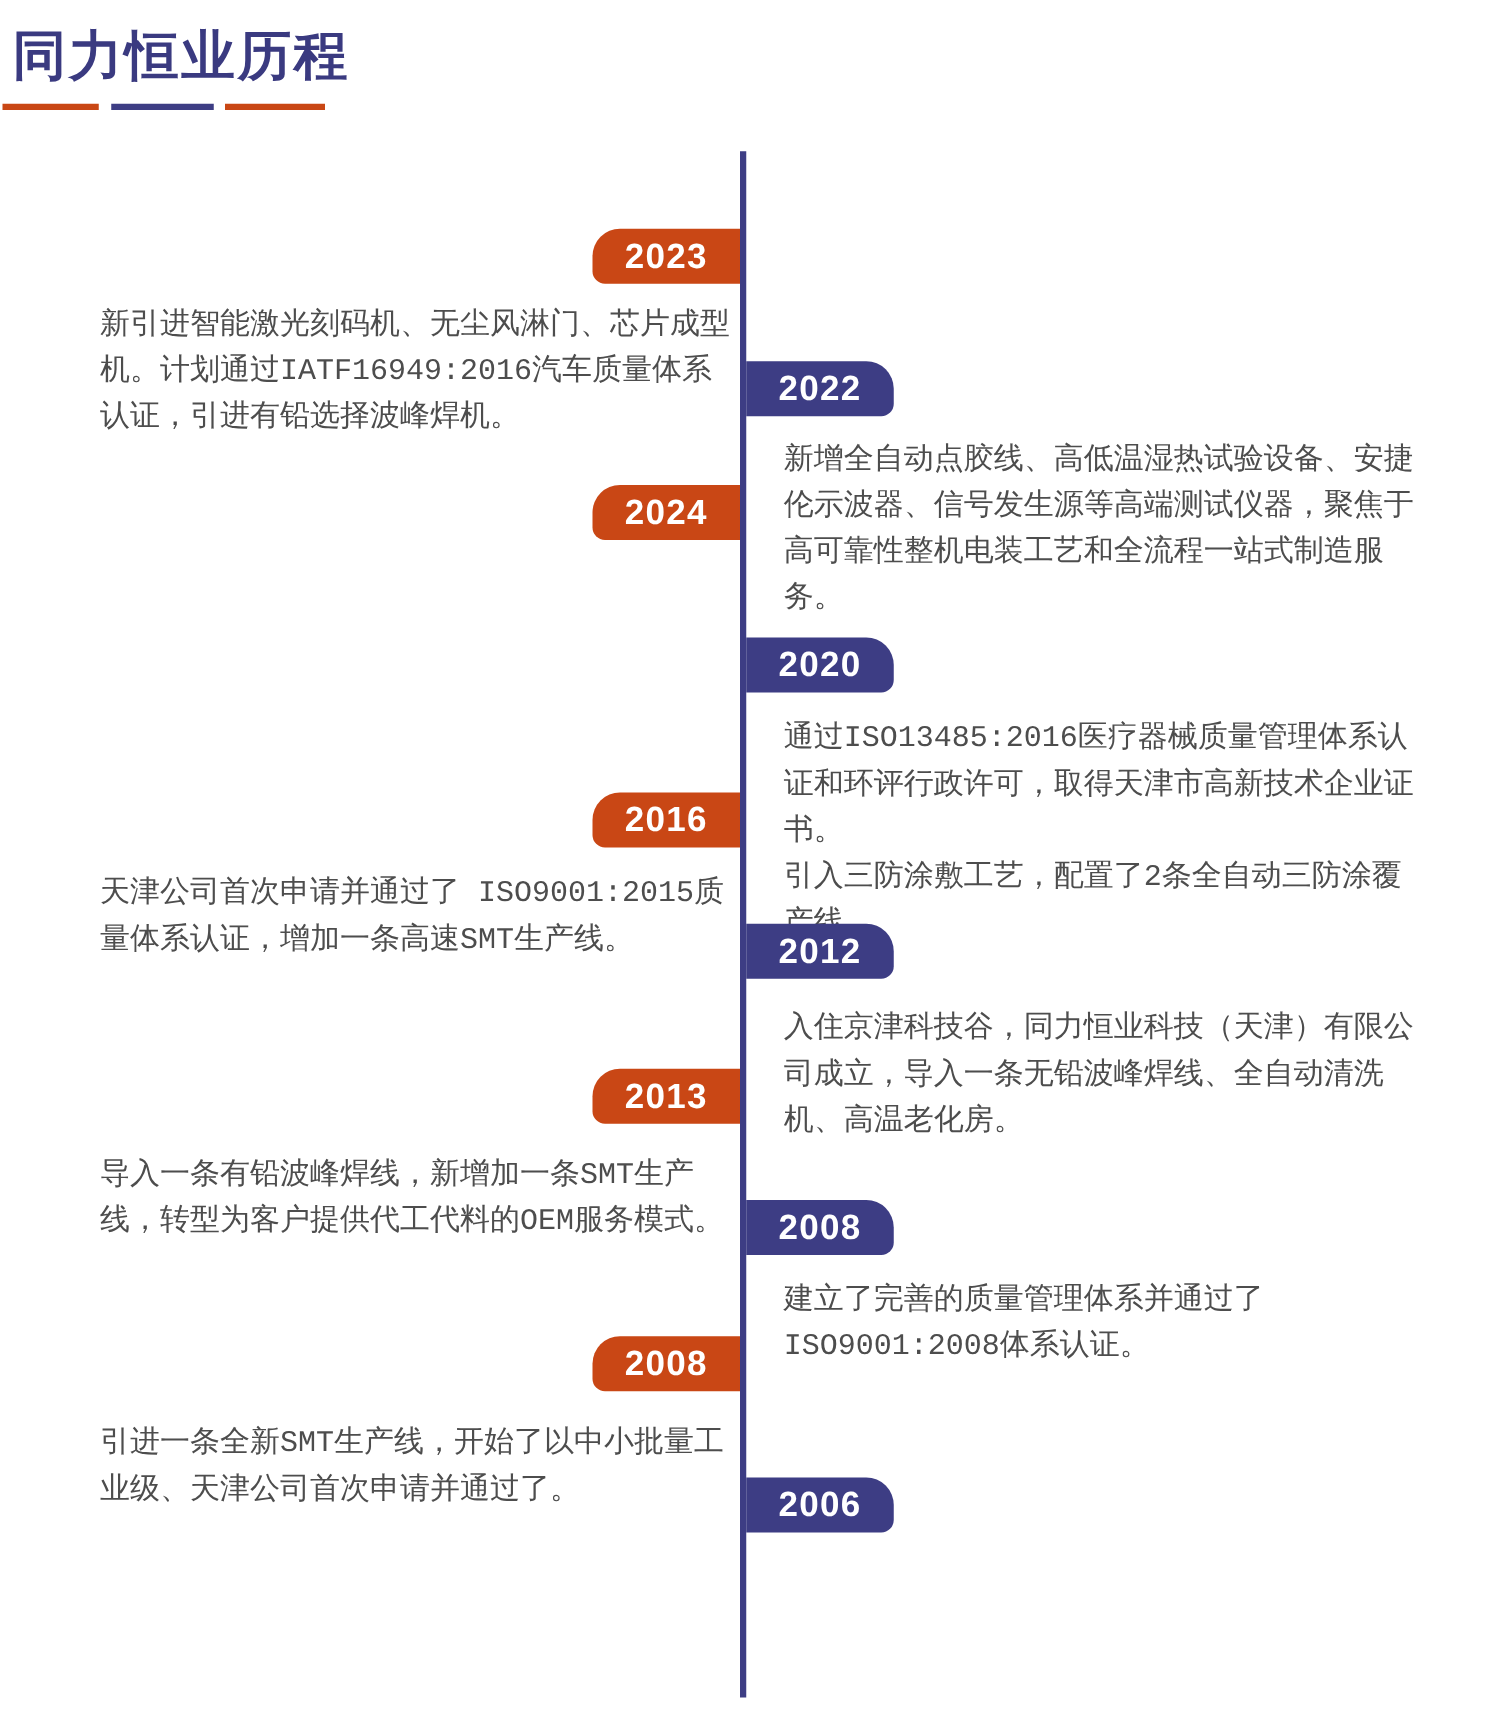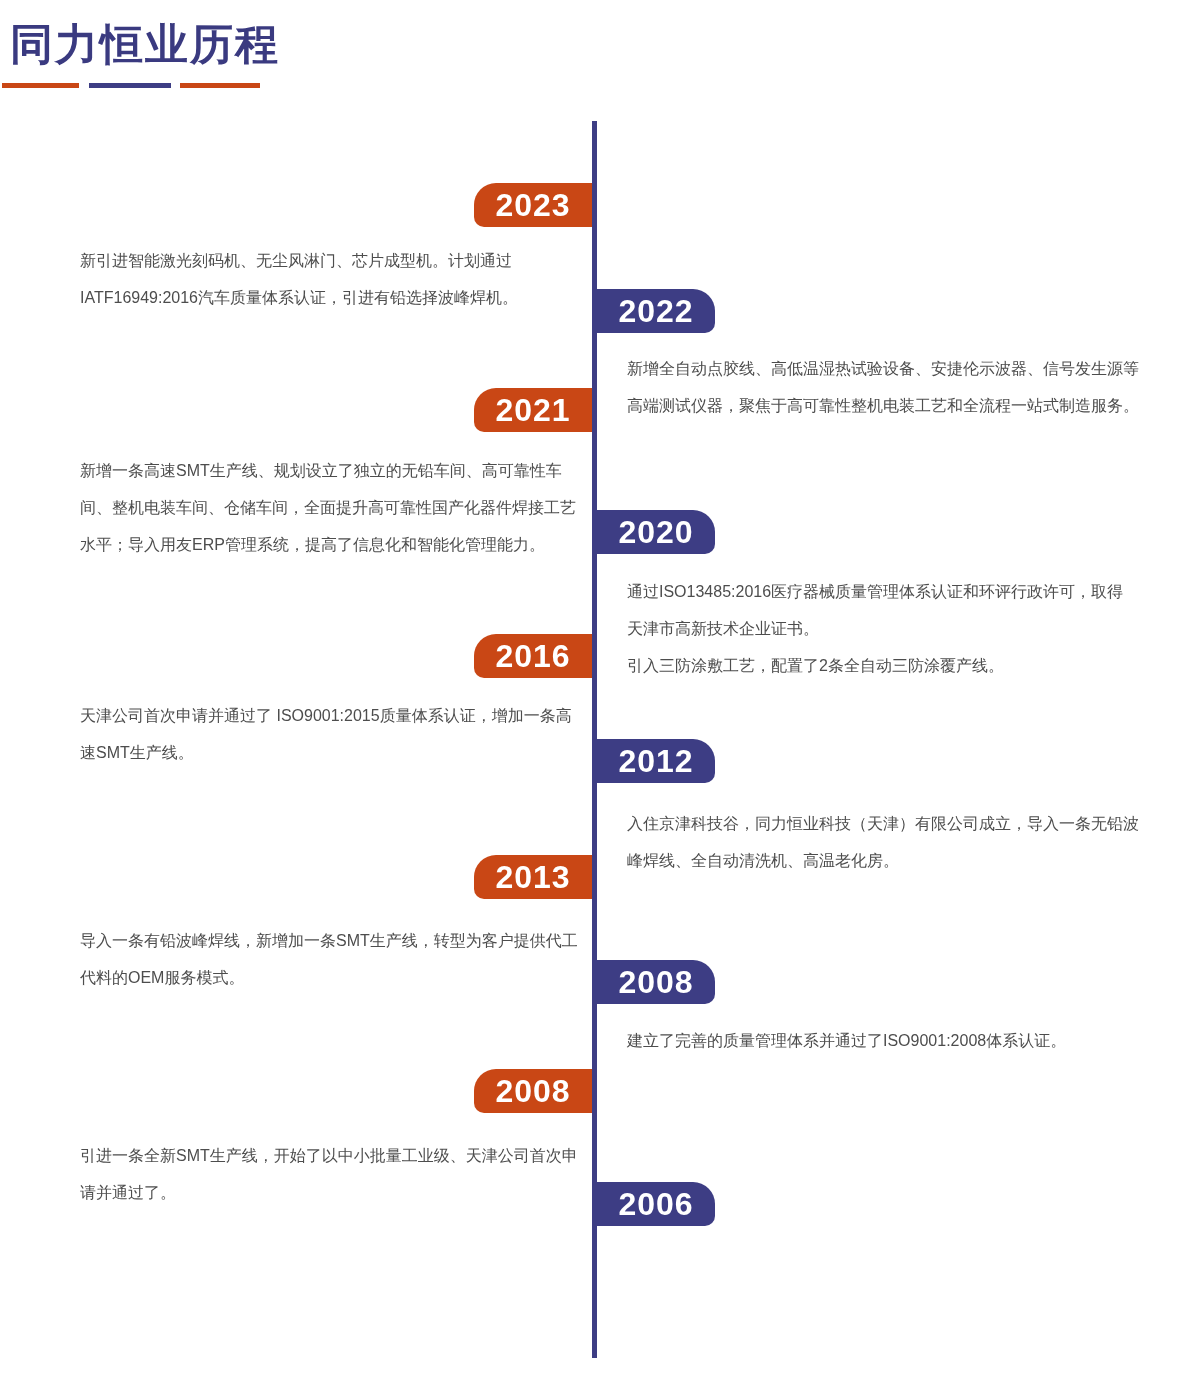--- a/index.html
+++ b/index.html
@@ -45,41 +45,42 @@
     background: var(--accent-purple, #3d3d84);
   }
   .badge {
     position: absolute;
     width: 118px;
     height: 44px;
     display: flex;
     align-items: center;
     justify-content: center;
     color: var(--badge-text, #ffffff);
-    font-size: 32px;
+    font-size: 28px;
     font-weight: 700;
     letter-spacing: 1px;
   }
   .badge.left {
     left: 474px;
     background: var(--accent-orange, #c94715);
     border-radius: 22px 0 0 10px;
   }
   .badge.right {
     left: 597px;
     background: var(--accent-purple, #3d3d84);
     border-radius: 0 22px 10px 0;
   }
   .desc {
     position: absolute;
-    font-size: 16px;
+    font-size: 24px;
     line-height: 37px;
     color: var(--body-text, #4d4d4d);
     white-space: pre-line;
     overflow-wrap: break-word;
+    font-family: Liberation Mono, monospace;
   }
   .desc.left  { left: 80px;  width: 505px; }
   .desc.right { left: 615px; width: 512px; margin-left: 12px; }
 </style>
 </head>
 <body>
 
 <div class="canvas">
 
   <h1 class="page-title">同力恒业历程</h1>
@@ -88,22 +89,21 @@
   <div class="dash d3"></div>
 
   <div class="axis"></div>
 
   <div class="badge left" style="top:183px">2023</div>
   <div class="desc left" style="top:242px">新引进智能激光刻码机、无尘风淋门、芯片成型机。计划通过IATF16949:2016汽车质量体系认证，引进有铅选择波峰焊机。</div>
 
   <div class="badge right" style="top:289px">2022</div>
   <div class="desc right" style="top:350px">新增全自动点胶线、高低温湿热试验设备、安捷伦示波器、信号发生源等高端测试仪器，聚焦于高可靠性整机电装工艺和全流程一站式制造服务。</div>
 
-  <div class="badge left" style="top:388px">2021</div>
-  <div class="desc left" style="top:452px">新增一条高速SMT生产线、规划设立了独立的无铅车间、高可靠性车间、整机电装车间、仓储车间，全面提升高可靠性国产化器件焊接工艺水平；导入用友ERP管理系统，提高了信息化和智能化管理能力。</div>
+  <div class="badge left" style="top:388px">2024</div>
 
   <div class="badge right" style="top:510px">2020</div>
   <div class="desc right" style="top:573px">通过ISO13485:2016医疗器械质量管理体系认证和环评行政许可，取得天津市高新技术企业证书。
 引入三防涂敷工艺，配置了2条全自动三防涂覆产线。</div>
 
   <div class="badge left" style="top:634px">2016</div>
   <div class="desc left" style="top:697px">天津公司首次申请并通过了 ISO9001:2015质量体系认证，增加一条高速SMT生产线。</div>
 
   <div class="badge right" style="top:739px">2012</div>
   <div class="desc right" style="top:805px">入住京津科技谷，同力恒业科技（天津）有限公司成立，导入一条无铅波峰焊线、全自动清洗机、高温老化房。</div>

